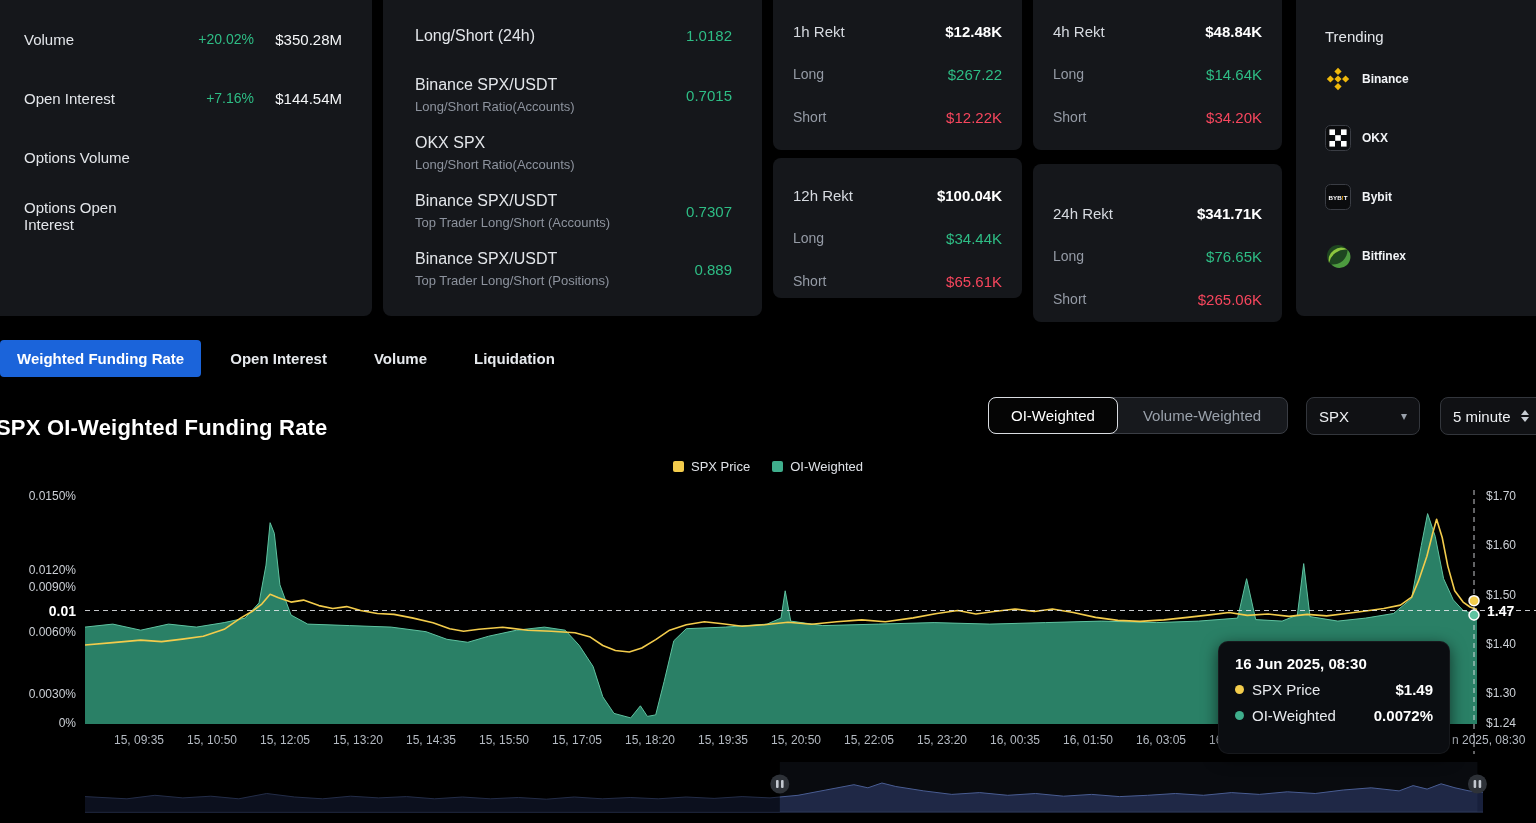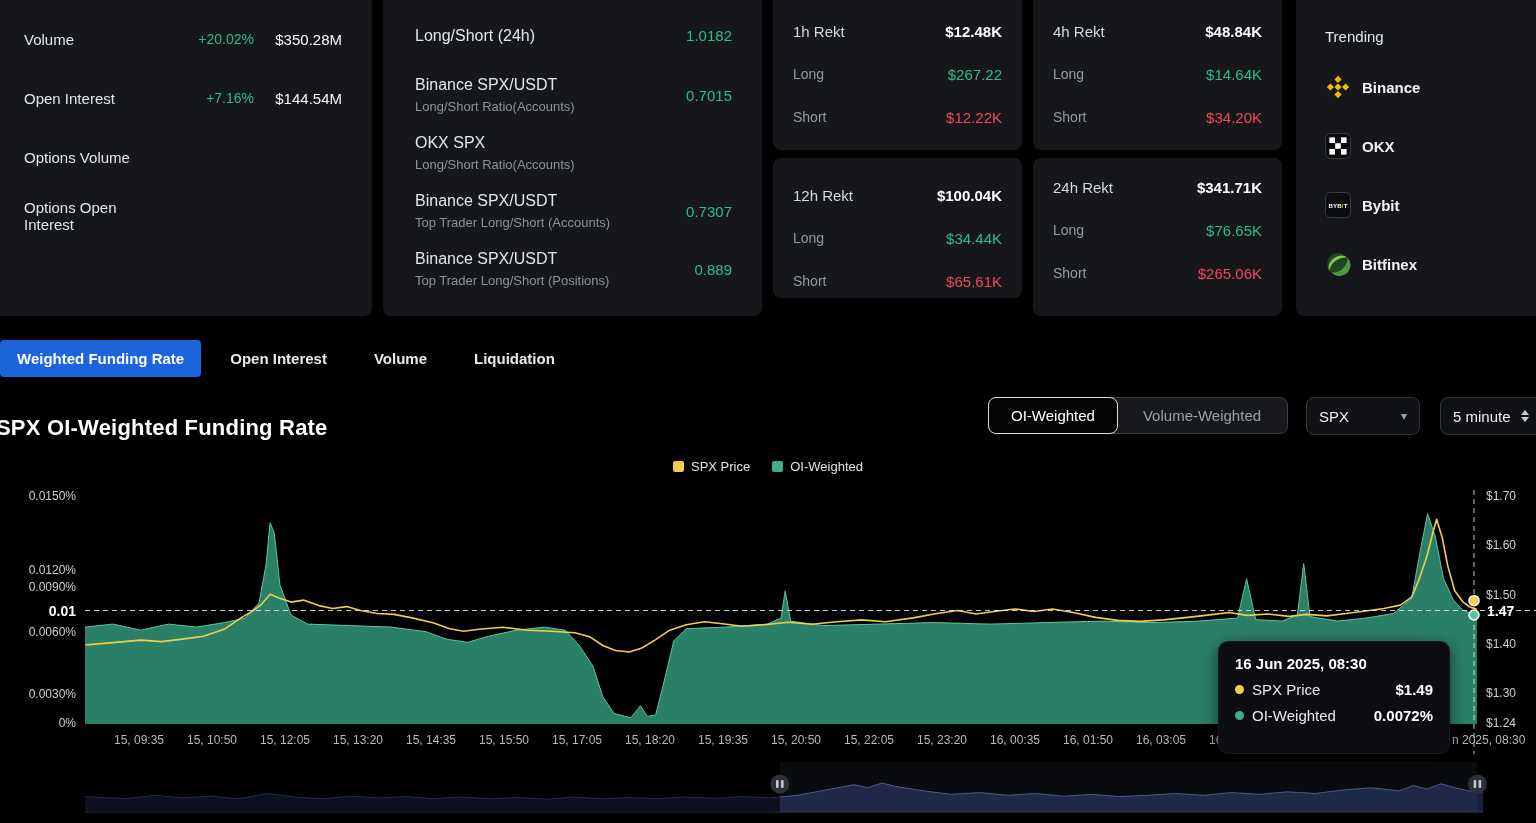--- a/index.html
+++ b/index.html
@@ -30,24 +30,24 @@
   .rekt-card{width:249px;padding:0 20px;}
   .rekt-row{display:flex;justify-content:space-between;align-items:center;height:22px;margin-bottom:21px;font-size:15px;}
   .rekt-period{color:#d6dae0;}
   .rekt-total{color:#fff;font-weight:600;}
   .rekt-sub{color:#959ba6;font-size:14px;}
   .rekt-long{color:#2ebd85;}
   .rekt-short{color:#f6465d;}
 
   
   #trending-card{left:1296px;top:-12px;width:250px;height:328px;padding:40px 20px 0 29px;}
-  .trending-title{font-size:15px;color:#e3e6ea;height:22px;margin-bottom:24px;}
+  .trending-title{font-size:15px;color:#e3e6ea;height:22px;margin-bottom:16px;}
   .trending-item{display:flex;align-items:center;height:26px;margin-bottom:33px;cursor:pointer;}
   .trending-item .t-icon{width:26px;height:26px;margin-right:11px;flex:none;}
-  .trending-name{font-size:15px;font-weight:700;color:#f2f4f7;}
+  .trending-name{font-size:12px;font-weight:700;color:#f2f4f7;}
 
   
   #tabbar{position:absolute;left:0;top:340px;display:flex;align-items:center;height:37px;}
   .tab-pill{height:37px;padding:0 17px;border-radius:4px;background:#1b64da;color:#fff;
     font-weight:700;font-size:15px;display:flex;align-items:center;cursor:pointer;}
   .tab{font-size:15px;font-weight:700;color:#e6e9ed;cursor:pointer;}
   .tab.first{margin-left:29px;}
   .tab + .tab{margin-left:47px;}
 
   
@@ -196,21 +196,21 @@
     </div>
   <div class="rekt-row">
       <span class="rekt-sub">Long</span>
       <span class="rekt-long">$34.44K</span>
     </div>
   <div class="rekt-row">
       <span class="rekt-sub">Short</span>
       <span class="rekt-short">$65.61K</span>
     </div>
 </section>
-<section class="card rekt-card" style="left:1033px;top:158px;height:158px;padding-top:18px;">
+<section class="card rekt-card" style="left:1033px;top:164px;height:158px;padding-top:38px;">
   <div class="rekt-row">
       <span class="rekt-period">24h Rekt</span>
       <span class="rekt-total">$341.71K</span>
     </div>
   <div class="rekt-row">
       <span class="rekt-sub">Long</span>
       <span class="rekt-long">$76.65K</span>
     </div>
   <div class="rekt-row">
       <span class="rekt-sub">Short</span>

